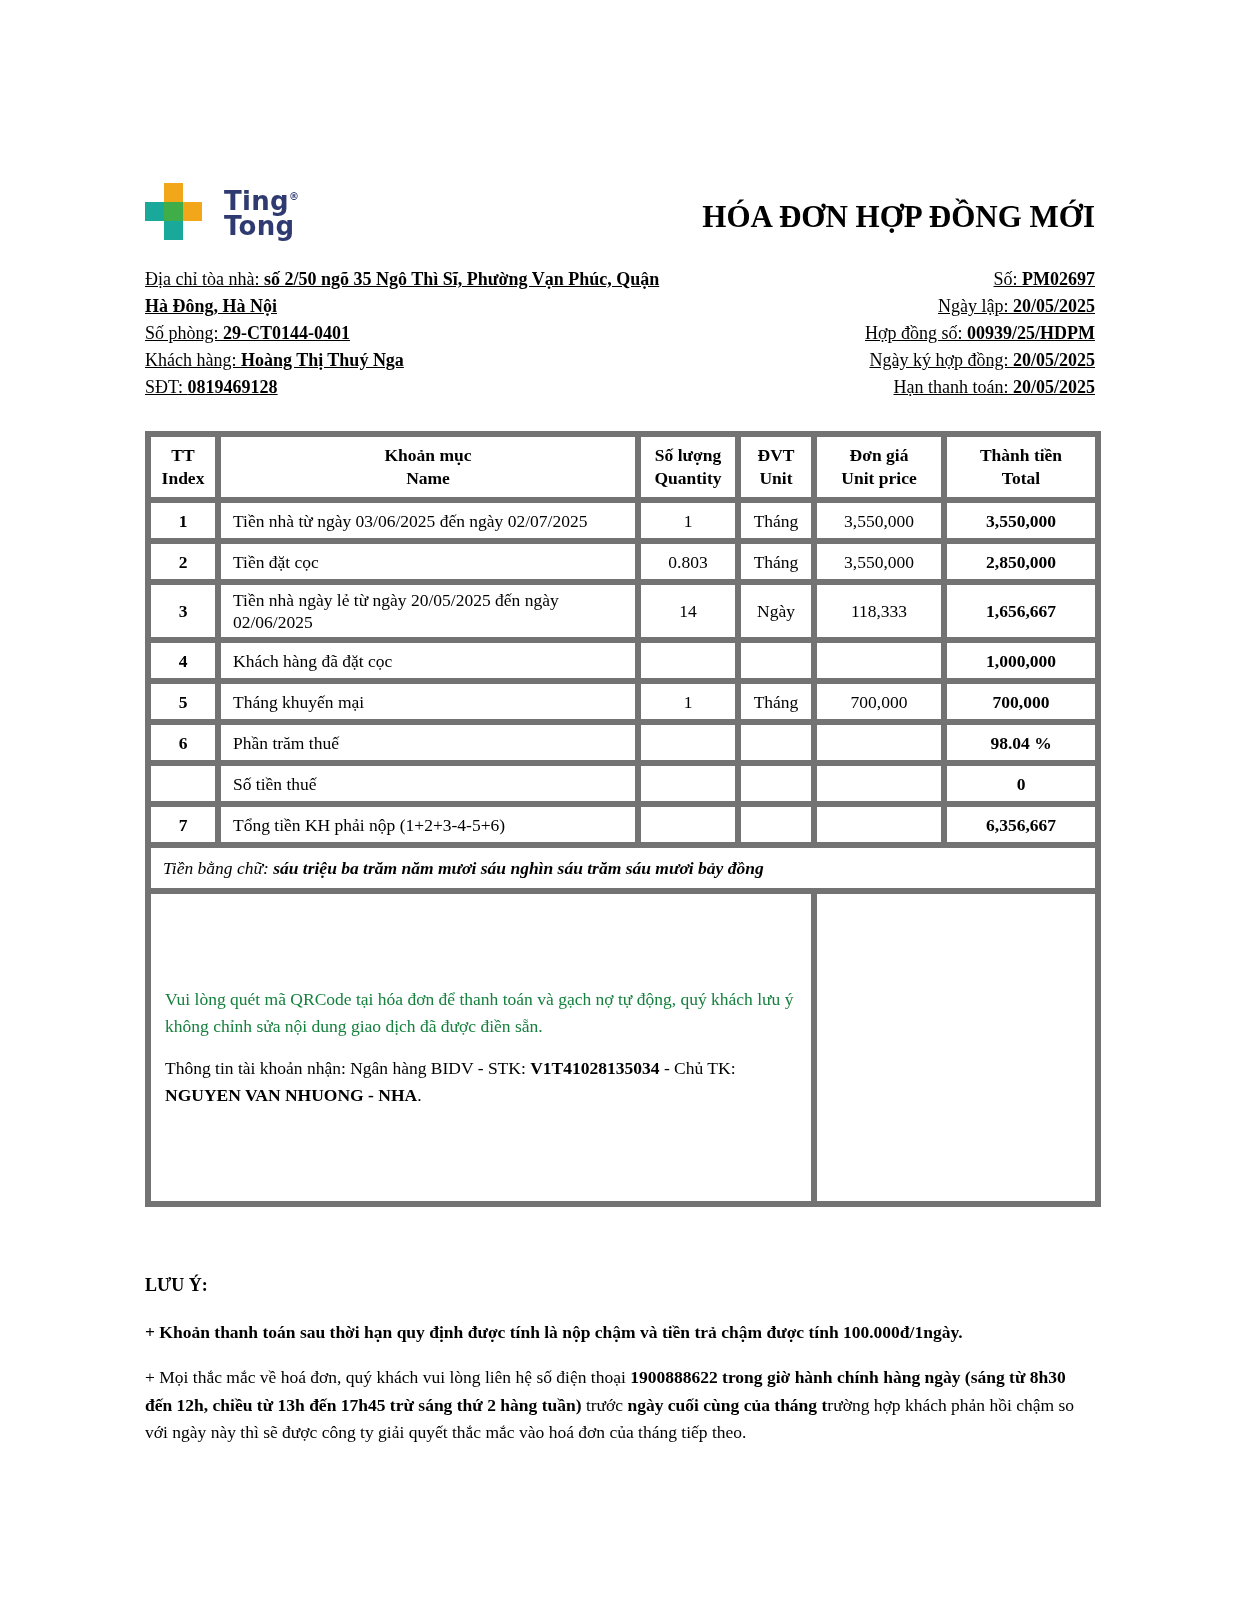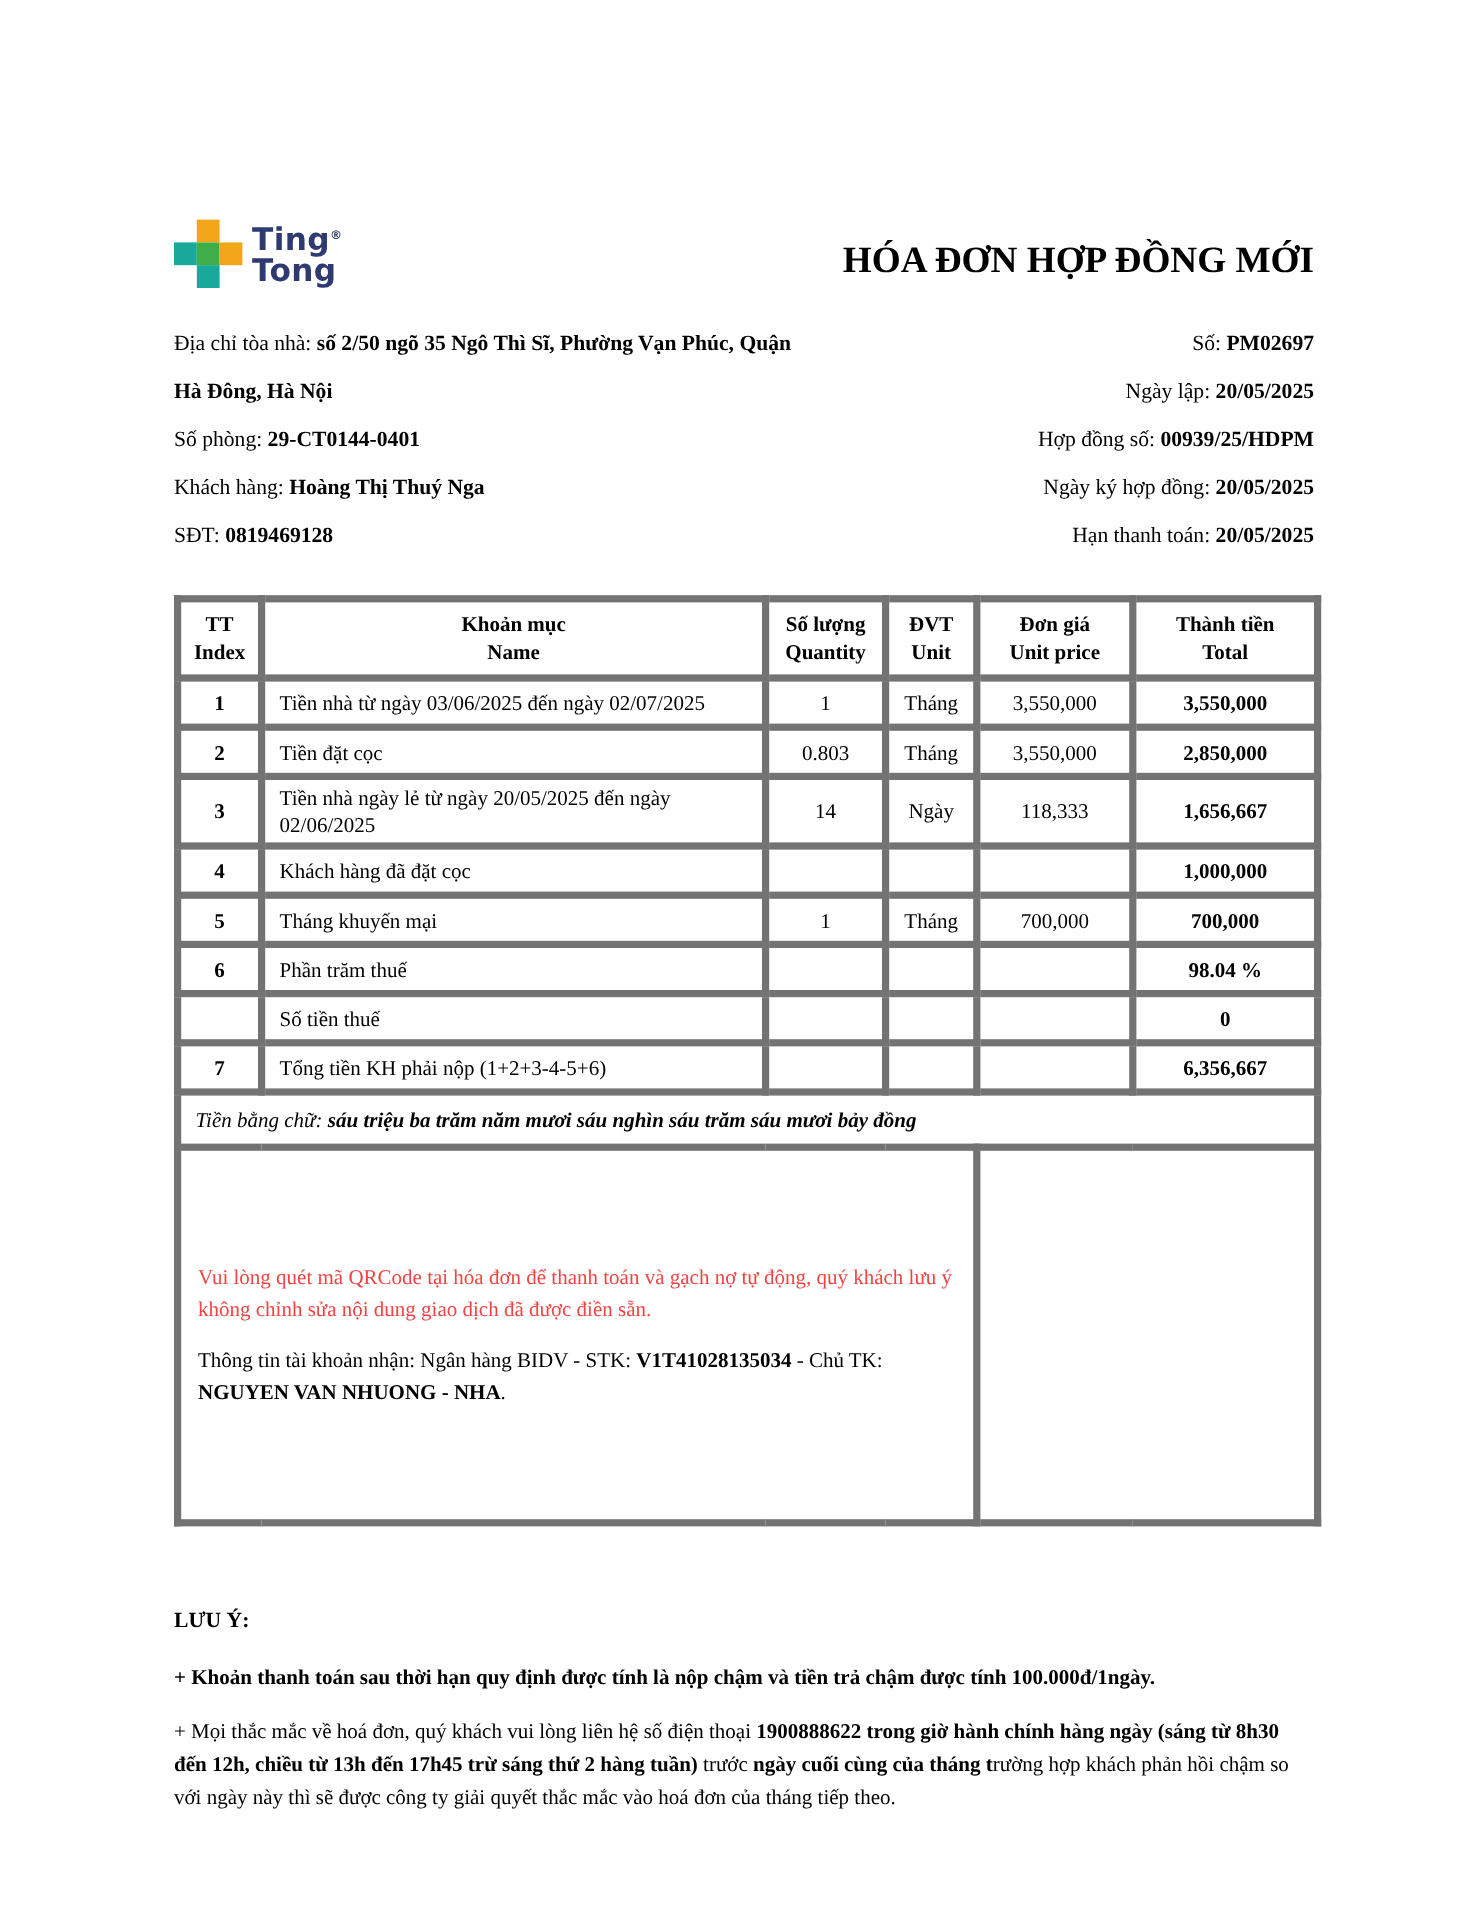--- a/index.html
+++ b/index.html
@@ -11,60 +11,60 @@
   }
   .page {
     width:1236px;
     min-height:1600px;
     padding:183px 141px 60px 145px;
     background:#fff;
   }
 
   
   .header { display:flex; justify-content:space-between; align-items:flex-start; }
-  .brand { display:flex; align-items:center; gap:8px; }
+  .brand { display:flex; align-items:center; gap:22px; }
   .logo-icon { position:relative; width:57px; height:57px; flex:0 0 57px; }
   .logo-icon .sq { position:absolute; width:19px; height:19px; }
   .sq-top    { left:19px; top:0;    background:#f2a71b; }
   .sq-right  { left:38px; top:19px; background:#f2a71b; }
   .sq-center { left:19px; top:19px; background:#3fae49; }
   .sq-left   { left:0;    top:19px; background:#18a99b; }
   .sq-bottom { left:19px; top:38px; background:#18a99b; }
   .brand-name {
     font-family:"DejaVu Sans", sans-serif;
     font-weight:bold; color:#2f3b70;
     font-size:26px; line-height:25px; letter-spacing:0.3px;
   }
   .brand-name .reg { font-size:10px; vertical-align:super; }
   .page-title { font-size:31px; font-weight:bold; margin-top:16px; }
 
   
   .meta { display:flex; justify-content:space-between; margin-top:26px; font-size:18px; }
   .meta-left { width:535px; }
-  .meta-line { line-height:40px; }
+  .meta-line { line-height:27px;text-decoration:underline; }
   .meta-right { text-align:right; }
   .meta b { font-weight:bold; }
 
   
   .items-table { border-collapse:collapse; width:950px; margin-top:30px; font-size:17.5px; table-layout:fixed; }
   .items-table th, .items-table td { border:6px solid #737373; }
   .items-table th { font-weight:bold; text-align:center; padding:7px 4px; line-height:23px; vertical-align:middle; }
   .items-table td { padding:4px 8px; vertical-align:middle; line-height:22px; }
   .item-row td { height:41px; }
   .c-tt   { text-align:center; font-weight:bold; }
   .c-name { text-align:left; padding-left:12px !important; }
   .c-qty, .c-unit, .c-price { text-align:center; }
   .c-total { text-align:center; font-weight:bold; }
 
   .words-cell { padding:9px 12px !important; height:41px; }
   .words-label { font-style:italic; }
   .words-value { font-style:italic; font-weight:bold;text-align:right; }
 
   .pay-cell { height:313px; vertical-align:middle !important; padding:0 14px !important; }
-  .qr-note  { color:#ef4444; line-height:27px; margin-bottom:15px; }
+  .qr-note  { color:#15803d; line-height:27px; margin-bottom:15px; }
   .account-line { line-height:27px; }
   .account-line b { font-weight:bold;text-align:right; }
   .qr-cell { height:313px; }
 
   
   .notes { margin-top:68px; font-size:17.5px; width:950px; }
   .notes-heading { font-size:18px; font-weight:bold; }
   .note-late { font-weight:bold; margin-top:23px; line-height:26px; }
   .note-contact { margin-top:19px; line-height:27.5px; }
   .note-contact b { font-weight:bold; }

